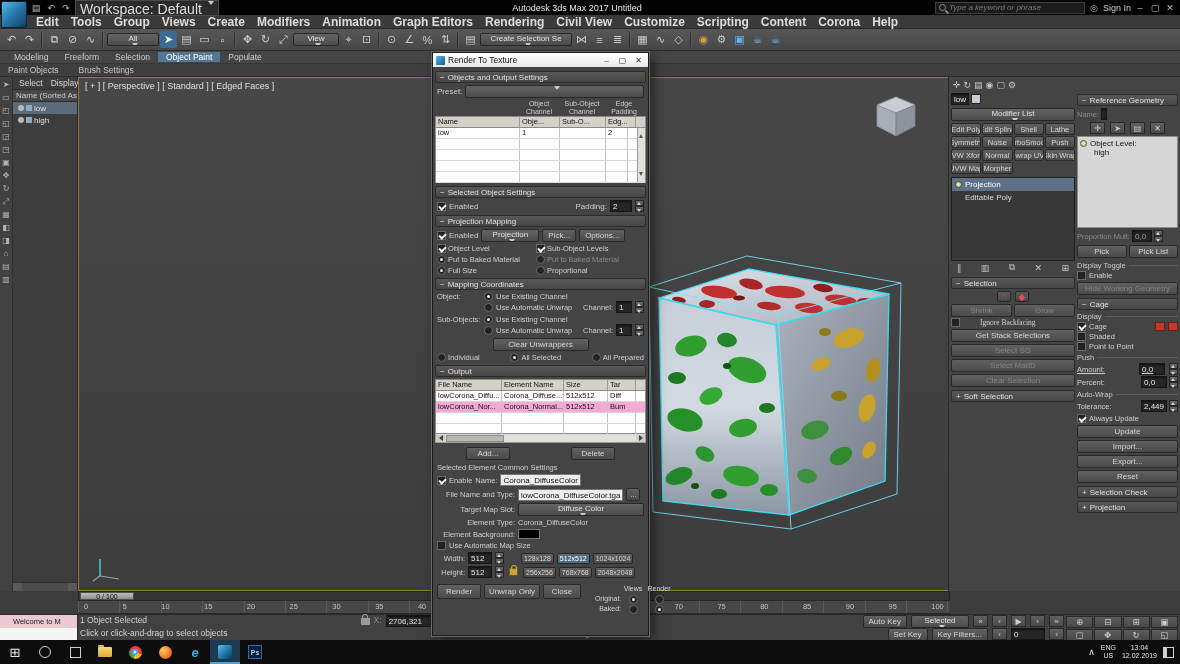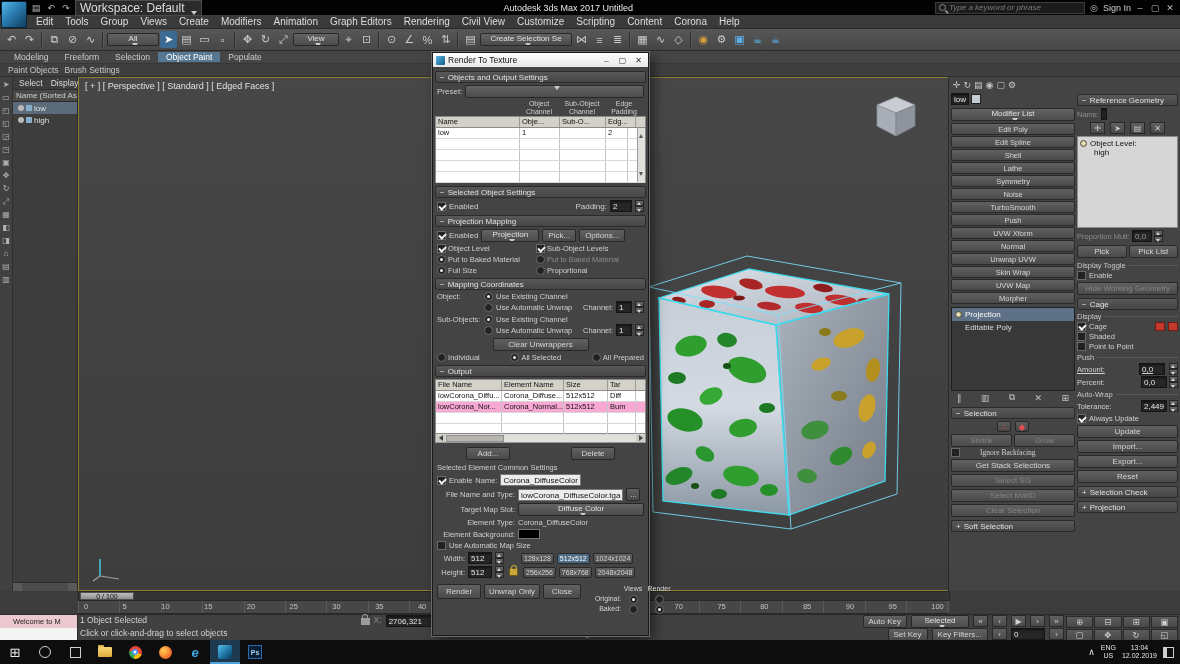--- a/index.html
+++ b/index.html
@@ -29,44 +29,44 @@
 .spin .up::after{top:1px;border-bottom:3px solid #d2d2d2;}
 .spin .dn::after{top:2px;border-top:3px solid #d2d2d2;}
 .lbl{white-space:nowrap;flex:none;}
 
 
 #applogo{position:absolute;left:1px;top:1px;width:26px;height:27px;background:linear-gradient(135deg,#53b9ea 0%,#2a7cb0 45%,#0f3e5e 100%);border:1px solid #0a2538;border-radius:2px;z-index:60;}
 
 
 #titlebar{position:absolute;left:0;top:0;width:100%;height:15px;background:#020202;display:flex;align-items:center;gap:3px;padding:0 4px 0 30px;z-index:55;}
 .qa{color:#b9b9b9;font-size:9px;width:12px;text-align:center;flex:none;}
-.ws{display:flex;align-items:flex-end;background:#2b2b2b;border:1px solid #4b4b4b;height:16px;padding:0 4px;color:#ddd;gap:2px;font-size:12px;flex:none;}
+.ws{display:flex;align-items:flex-start;background:#2b2b2b;border:1px solid #4b4b4b;height:16px;padding:0 4px;color:#ddd;gap:2px;font-size:14px;flex:none;}
 #titlebar .ttl{flex:1;text-align:center;color:#eaeaea;font-size:9px;white-space:nowrap;overflow:hidden;}
 .search{display:flex;align-items:center;background:#1b1b1b;border:1px solid #3d3d3d;height:12px;width:150px;padding:0 3px;gap:3px;flex:none;}
 .search input{background:transparent;border:none;outline:none;color:#bbb;font-size:8px;width:100%;font-family:inherit;}
 .search input::placeholder{color:#7b7b7b;font-style:italic;}
 .mag{width:7px;height:7px;border:1.5px solid #8a8a8a;border-radius:50%;position:relative;flex:none;}
 .mag::after{content:"";position:absolute;width:4px;height:1.5px;background:#8a8a8a;transform:rotate(45deg);left:5px;top:6px;}
 
 
 #menubar{position:absolute;left:0;top:15px;width:100%;height:14px;background:#3a3a3a;border-bottom:1px solid #292929;display:flex;align-items:center;padding-left:30px;z-index:54;}
-#menubar span{padding:0 6px;font-size:10px;color:#dedede;white-space:nowrap;}
+#menubar span{padding:0 6px;font-size:12px;color:#dedede;white-space:nowrap;font-weight:bold;}
 
 
 #toolbar{position:absolute;left:0;top:29px;width:100%;height:22px;background:linear-gradient(#575757,#474747);border-bottom:1px solid #2b2b2b;display:flex;align-items:center;padding:0 3px;gap:1px;}
 .ti{width:17px;height:17px;display:flex;align-items:center;justify-content:center;color:#c9c9c9;font-size:11px;border-radius:2px;flex:none;}
 .ti.act{background:#3b6b93;color:#fff;}
 .ti.mat{color:#d8a03a;}
 .ti.rend{color:#5ab0e8;}
 
 
 #ribbon1{position:absolute;left:0;top:51px;width:100%;height:13px;background:#454545;border-bottom:1px solid #373737;display:flex;align-items:center;padding-left:6px;}
 #ribbon1 span{padding:0 8px;font-size:8.5px;color:#cccccc;white-space:nowrap;}
 #ribbon1 span.act{background:#557791;color:#fff;}
-#ribbon2{position:absolute;left:0;top:64px;width:100%;height:13px;background:#3f3f3f;border-bottom:1px solid #2d2d2d;display:flex;align-items:center;padding-left:8px;gap:6px;}
+#ribbon2{position:absolute;left:0;top:64px;width:100%;height:13px;background:#3f3f3f;border-bottom:1px solid #2d2d2d;display:flex;align-items:center;padding-left:8px;gap:20px;}
 #ribbon2 span{font-size:8.5px;color:#c4c4c4;white-space:nowrap;}
 
 
 #lstrip{position:absolute;left:0;top:77px;width:13px;height:514px;background:#414141;border-right:1px solid #2f2f2f;display:flex;flex-direction:column;align-items:center;padding-top:3px;gap:3px;}
 #lstrip span{font-size:8px;color:#b2b2b2;line-height:10px;}
 
 
 #explorer{position:absolute;left:13px;top:77px;width:65px;height:514px;background:#3d3d3d;border-right:1px solid #292929;font-size:8.5px;}
 #explorer .menus{display:flex;height:13px;align-items:center;border-bottom:1px solid #2d2d2d;padding-left:2px;}
 #explorer .menus span{padding:0 4px;color:#d8d8d8;}
@@ -84,21 +84,21 @@
 #viewcube{position:absolute;right:26px;top:14px;z-index:3;}
 #axis{position:absolute;left:12px;bottom:8px;z-index:3;}
 #cube-svg{position:absolute;left:0;top:0;z-index:2;}
 
 
 #cmdpanel{position:absolute;left:948px;top:77px;width:232px;height:514px;background:#444;border-left:1px solid #2a2a2a;font-size:8px;}
 #cp-left{position:absolute;left:2px;top:1px;width:124px;}
 #cp-right{position:absolute;left:128px;top:17px;width:101px;}
 .cptabs{display:flex;gap:3px;height:13px;align-items:center;padding-left:2px;}
 .cptabs span{font-size:9px;color:#c6c6c6;}
-.modgrid{display:grid;grid-template-columns:1fr;gap:1px;margin-top:2px;}
+.modgrid{display:grid;grid-template-columns:1fr 1fr 1fr 1fr;gap:1px;margin-top:2px;}
 .modgrid .btn{height:12px;font-size:7.5px;padding:0 1px;}
 #stack{height:84px;background:#383838;border:1px solid #1f1f1f;margin-top:3px;}
 #stack .srow{height:13px;display:flex;align-items:center;gap:3px;padding-left:3px;color:#ddd;font-size:8px;}
 #stack .srow.sel{background:#5e7187;color:#fff;}
 .bulb{width:7px;height:7px;border-radius:50%;background:radial-gradient(#f4f0cf,#b9b27a);border:1px solid #55523a;flex:none;}
 .stktools{display:flex;justify-content:space-between;padding:1px 6px;height:13px;align-items:center;}
 .stktools span{color:#c2c2c2;font-size:9px;}
 .ro{height:12px;background:linear-gradient(#585858,#464646);border:1px solid #2b2b2b;border-radius:2px;display:flex;align-items:center;gap:3px;padding:0 4px;font-size:8px;color:#e0e0e0;margin:3px 0 2px;}
 .redg{color:#e05050;font-size:9px;width:14px;height:11px;display:inline-flex;align-items:center;justify-content:center;background:linear-gradient(#5c5c5c,#474747);border:1px solid #282828;border-radius:2px;}
 .grplbl{display:flex;align-items:center;gap:3px;color:#c9c9c9;font-size:7.5px;margin:2px 0 1px;}

